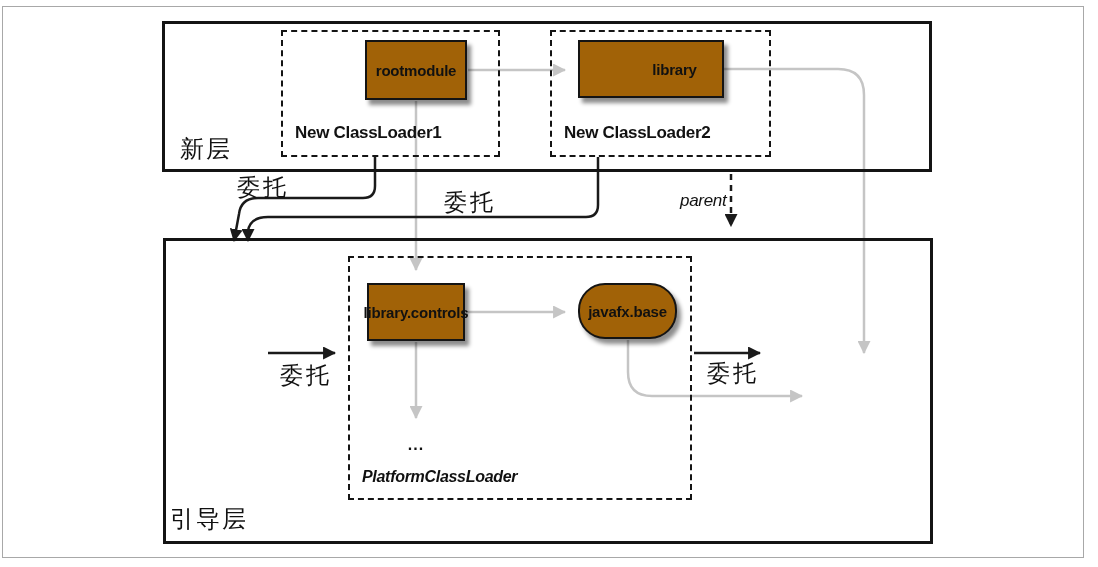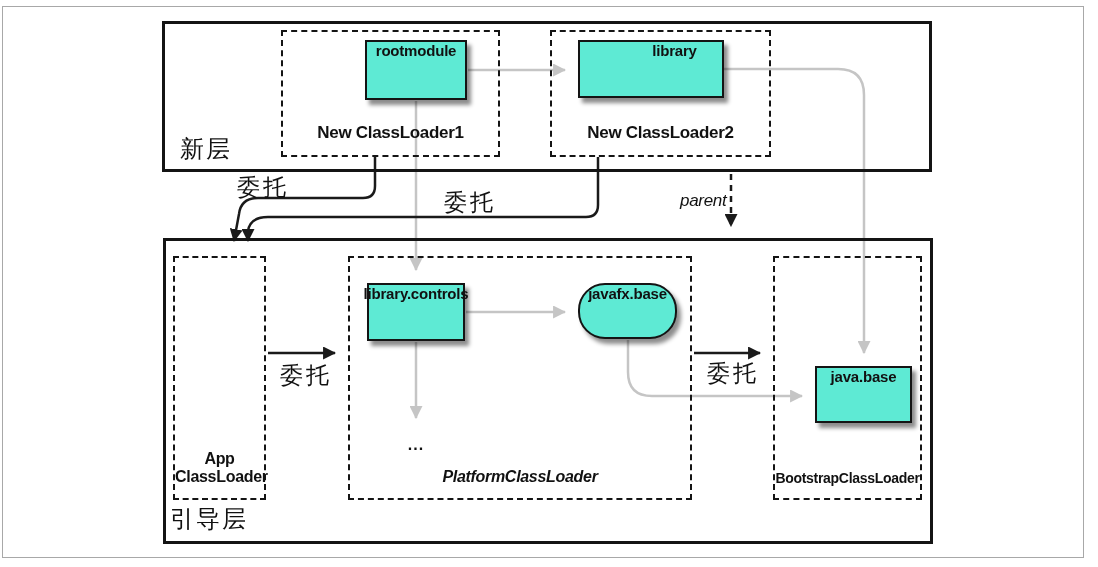--- a/index.html
+++ b/index.html
@@ -5,27 +5,27 @@
   html,body{margin:0;padding:0;background:#fff;}
   .canvas{
     position:relative;width:1098px;height:567px;background:#ffffff;overflow:hidden;
     font-family:"Liberation Sans","DejaVu Sans",sans-serif;color:#111;
   }
   .abs{position:absolute;}
   .frame{border:1px solid #a8a8a8;}
   .layer-box{border:3px solid #141414;background:transparent;}
   .dashed-box{border:2px dashed #141414;background:transparent;}
   .module{
-    background:#5eead4;border:2px solid #141414;
+    background:#a16207;border:2px solid #141414;
     box-shadow:4px 5px 4px rgba(0,0,0,0.45);
-    display:flex;align-items:flex-start;justify-content:center;
+    display:flex;align-items:center;justify-content:center;
     font-size:15px;font-weight:bold;letter-spacing:-0.2px;white-space:nowrap;
   }
   .loader-label{
-    position:absolute;left:0;right:0;text-align:center;
+    position:absolute;left:12px;right:0;text-align:left;
     font-size:15px;font-weight:bold;letter-spacing:-0.3px;white-space:nowrap;line-height:1.15;
   }
   .layer-label{font-size:24px;letter-spacing:2px;white-space:nowrap;}
   .edge-label{font-size:23px;letter-spacing:3px;white-space:nowrap;text-align:center;}
   .parent-label{font-size:17px;font-style:italic;font-weight:normal;letter-spacing:-0.3px;}
   .ellipsis-label{font-size:16px;font-weight:bold;text-align:center;letter-spacing:1px;}
   svg{display:block;}
 </style>
 </head>
 <body>
@@ -62,45 +62,35 @@
 
   <div class="abs layer-box" style="left:162px;top:21px;width:764px;height:145px;"></div>
   <div class="abs layer-box" style="left:163px;top:238px;width:764px;height:300px;"></div>
 
   <div class="abs dashed-box" style="left:281px;top:30px;width:215px;height:123px;">
     <div class="loader-label" style="bottom:12px;font-size:17px;">New ClassLoader1</div>
   </div>
   <div class="abs dashed-box" style="left:550px;top:30px;width:217px;height:123px;">
     <div class="loader-label" style="bottom:12px;font-size:17px;">New ClassLoader2</div>
   </div>
-  <div class="abs dashed-box" style="left:173px;top:256px;width:89px;height:240px;">
-    <div class="loader-label" style="bottom:30px;font-size:16px;">App</div>
-    <div class="loader-label" style="bottom:12px;font-size:16px;">ClassLoader</div>
-  </div>
   <div class="abs dashed-box" style="left:348px;top:256px;width:340px;height:240px;font-style:italic;">
     <div class="loader-label" style="bottom:12px;font-size:16px;">PlatformClassLoader</div>
-  </div>
-  <div class="abs dashed-box" style="left:773px;top:256px;width:145px;height:240px;">
-    <div class="loader-label" style="bottom:12px;font-size:14px;">BootstrapClassLoader</div>
   </div>
 
   <div class="abs module" style="left:365px;top:40px;width:98px;height:56px;">
     <span>rootmodule</span>
   </div>
   <div class="abs module" style="left:578px;top:40px;width:95px;height:54px;padding-left:47px;">
     <span>library</span>
   </div>
   <div class="abs module" style="left:367px;top:283px;width:94px;height:54px;">
     <span>library.controls</span>
   </div>
   <div class="abs module" style="left:578px;top:283px;width:95px;height:52px;border-radius:27px;">
     <span>javafx.base</span>
-  </div>
-  <div class="abs module" style="left:815px;top:366px;width:93px;height:53px;">
-    <span>java.base</span>
   </div>
 
   <div class="abs ellipsis-label" style="left:396px;top:436px;width:40px;">...</div>
 
   <div class="abs layer-label" style="left:180px;top:133px;">新层</div>
   <div class="abs layer-label" style="left:170px;top:503px;text-align:right;">引导层</div>
 
   <div class="abs edge-label" style="left:223px;top:172px;width:80px;">委托</div>
   <div class="abs edge-label" style="left:430px;top:187px;width:80px;">委托</div>
   <div class="abs edge-label" style="left:266px;top:360px;width:80px;">委托</div>

